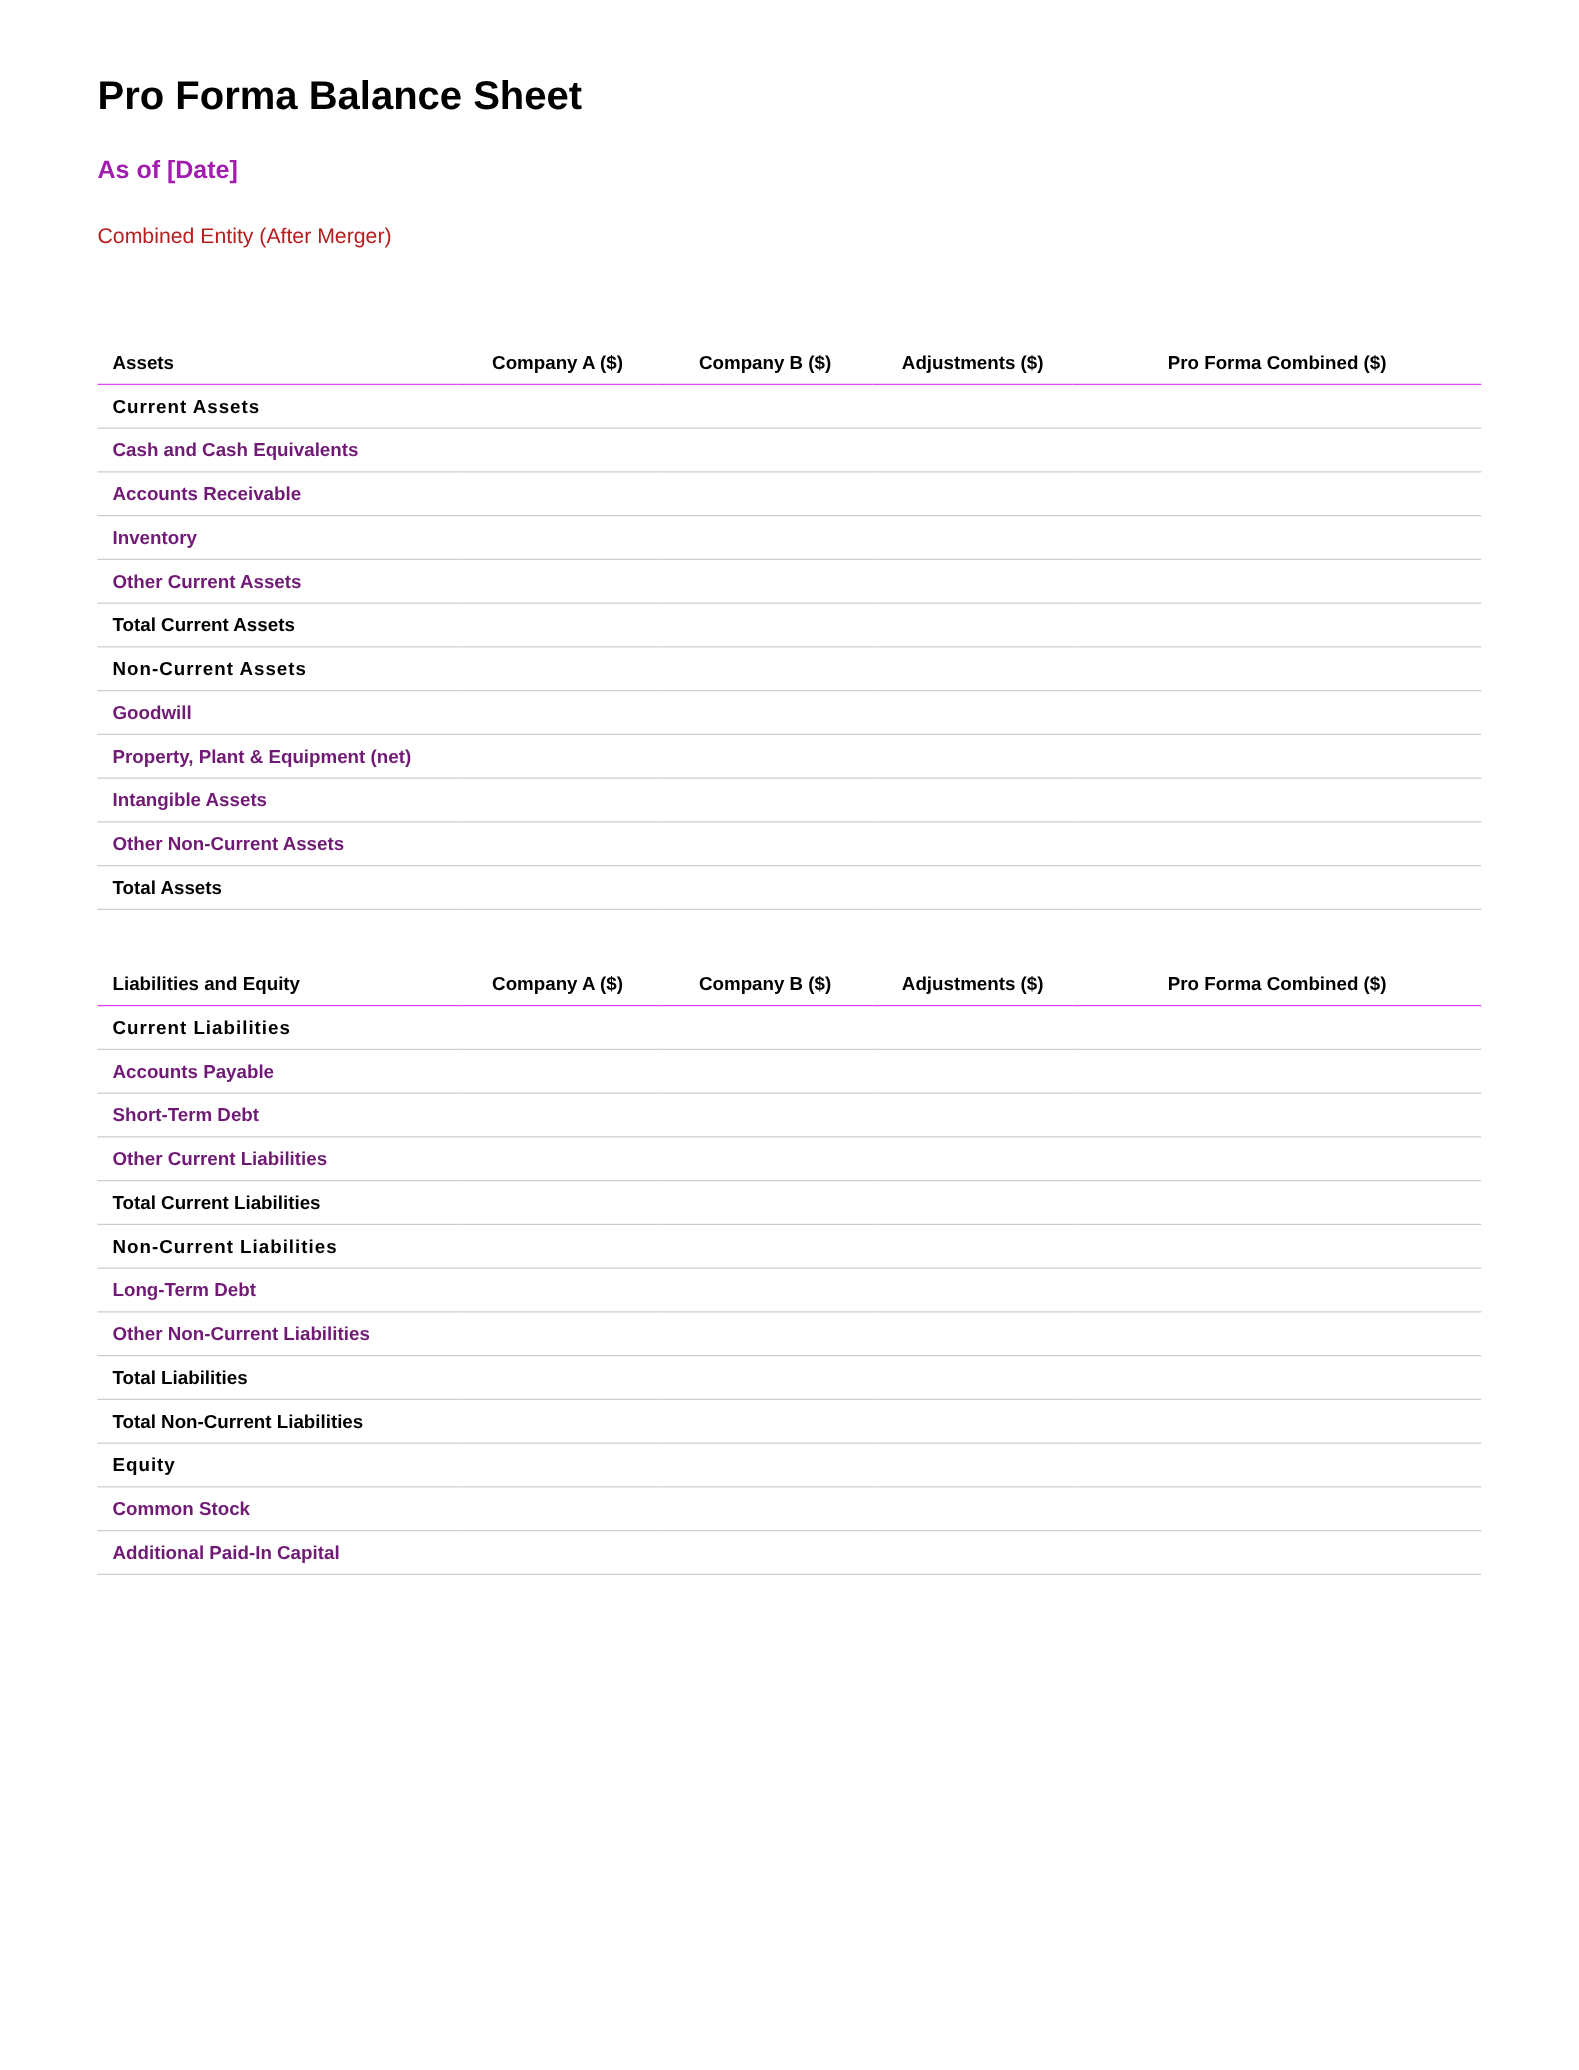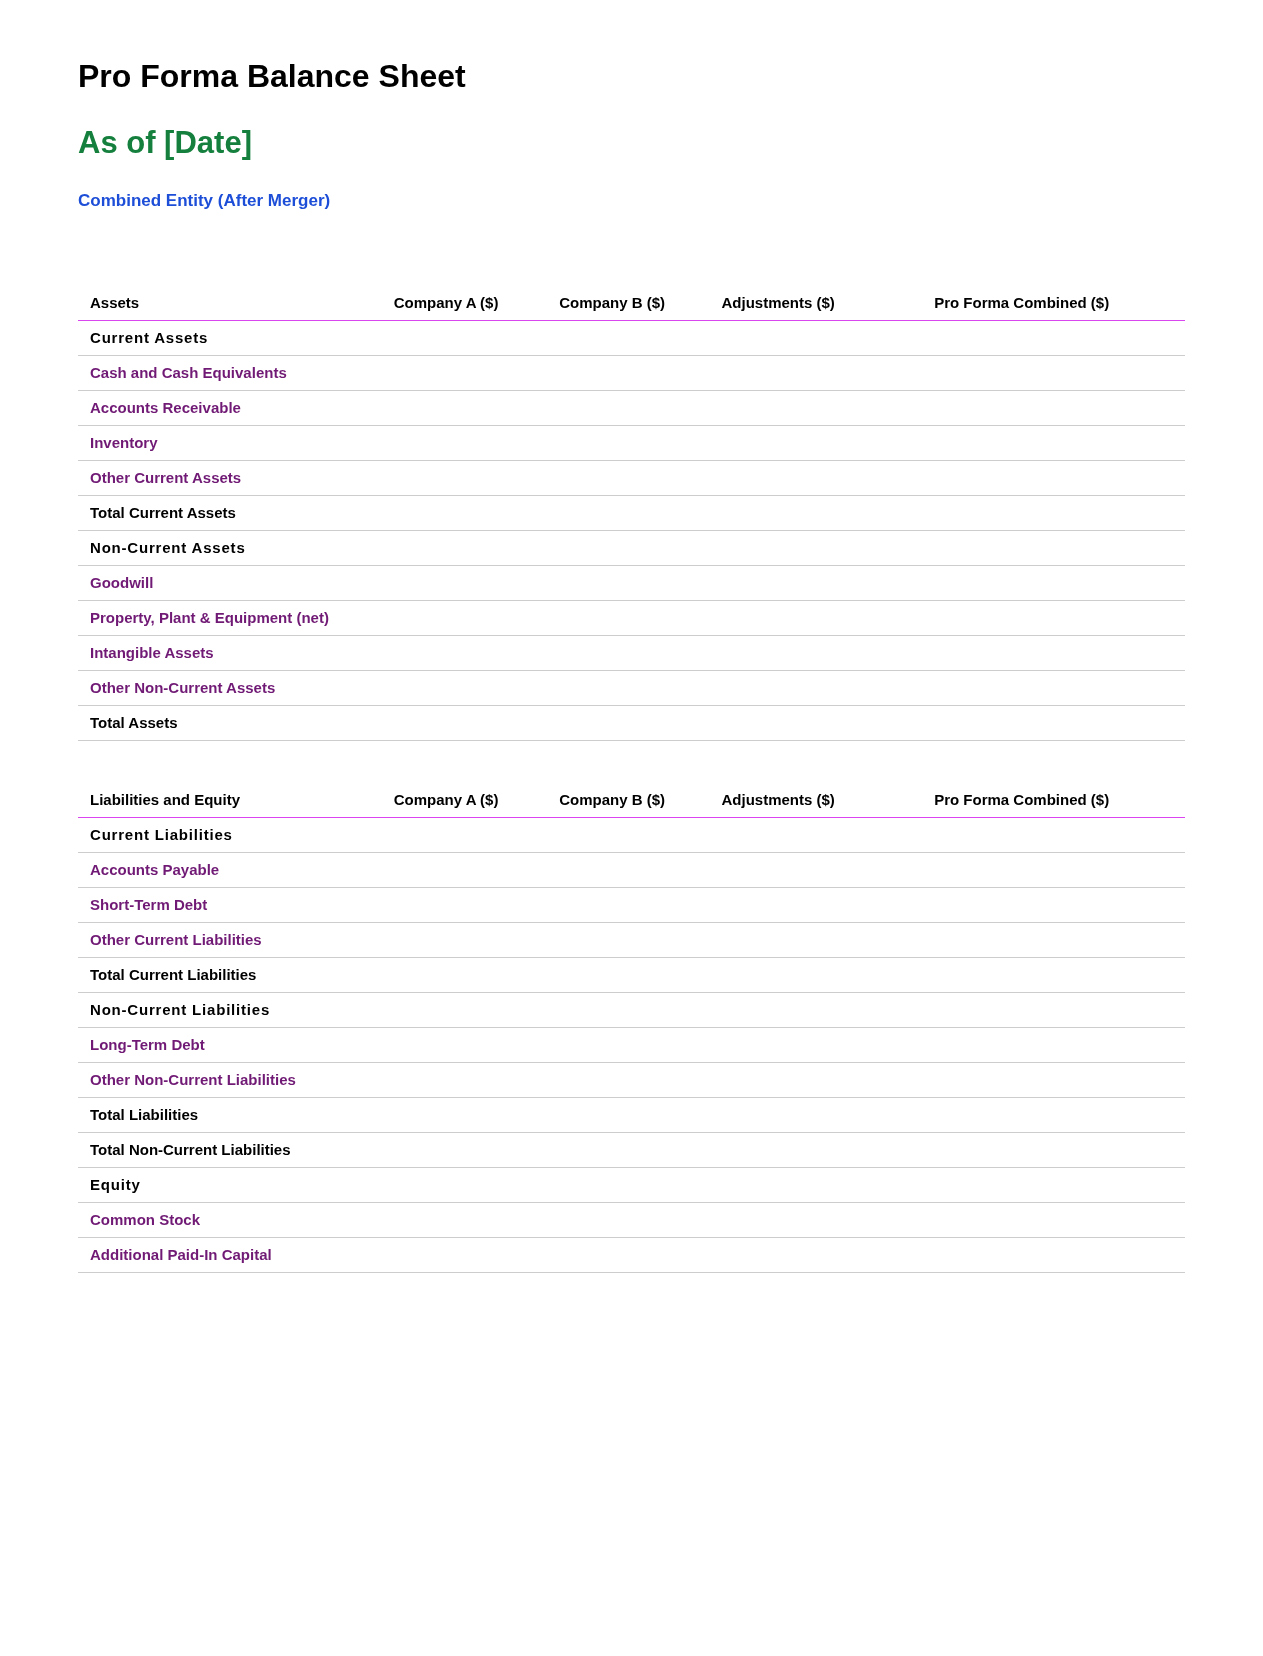--- a/index.html
+++ b/index.html
@@ -23,31 +23,31 @@
   }
   h1.doc-title {
     margin: 0;
     font-size: 32px;
     line-height: 1.15;
     font-weight: 700;
     color: #000000;
   }
   h2.doc-subtitle {
     margin: 30px 0 0 0;
-    font-size: 31px;
+    font-size: 20px;
     line-height: 1.15;
     font-weight: 700;
-    color: #15803d;
+    color: #a21caf;
   }
   h3.doc-section {
     margin: 31px 0 0 0;
     font-size: 17px;
     line-height: 1.2;
-    font-weight: 700;
-    color: #1d4ed8;
+    font-weight: 400;
+    color: #b91c1c;
   }
   table.sheet {
     width: 100%;
     border-collapse: collapse;
     table-layout: fixed;
     font-size: 15px;
     color: #161616;
   }
   table.sheet.assets { margin-top: 74px; }
   table.sheet.liabilities { margin-top: 42px; }

